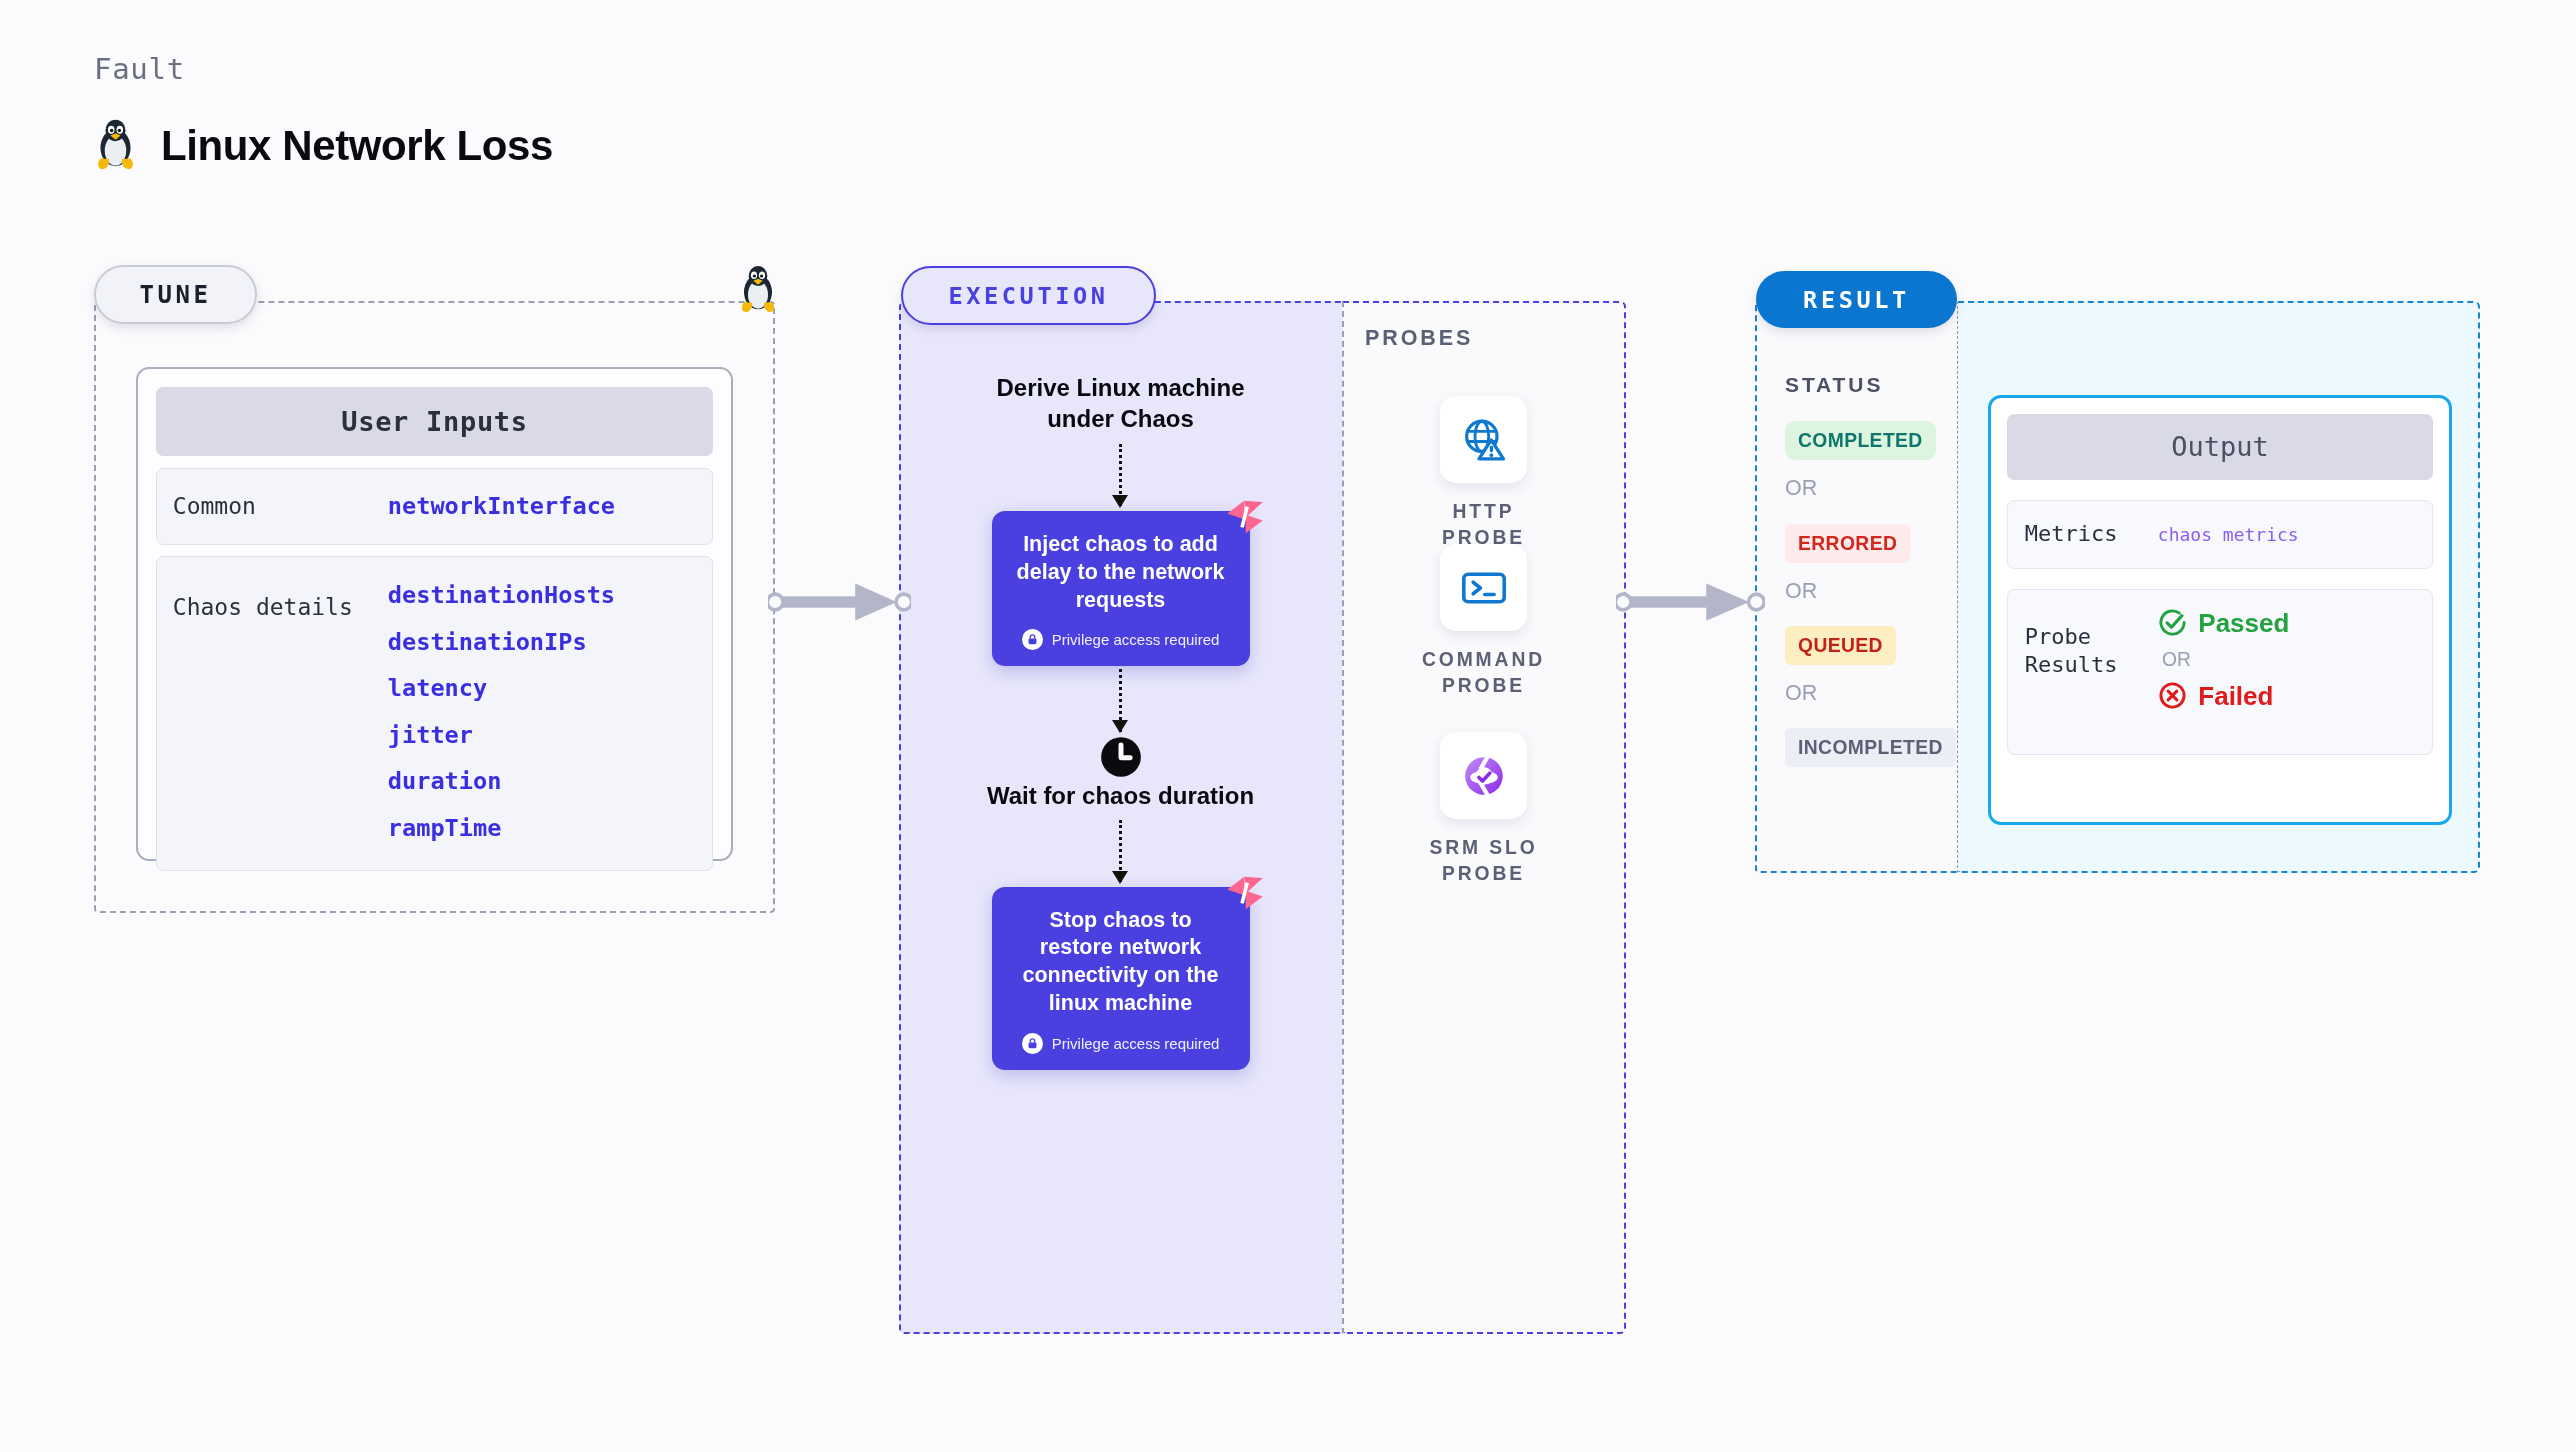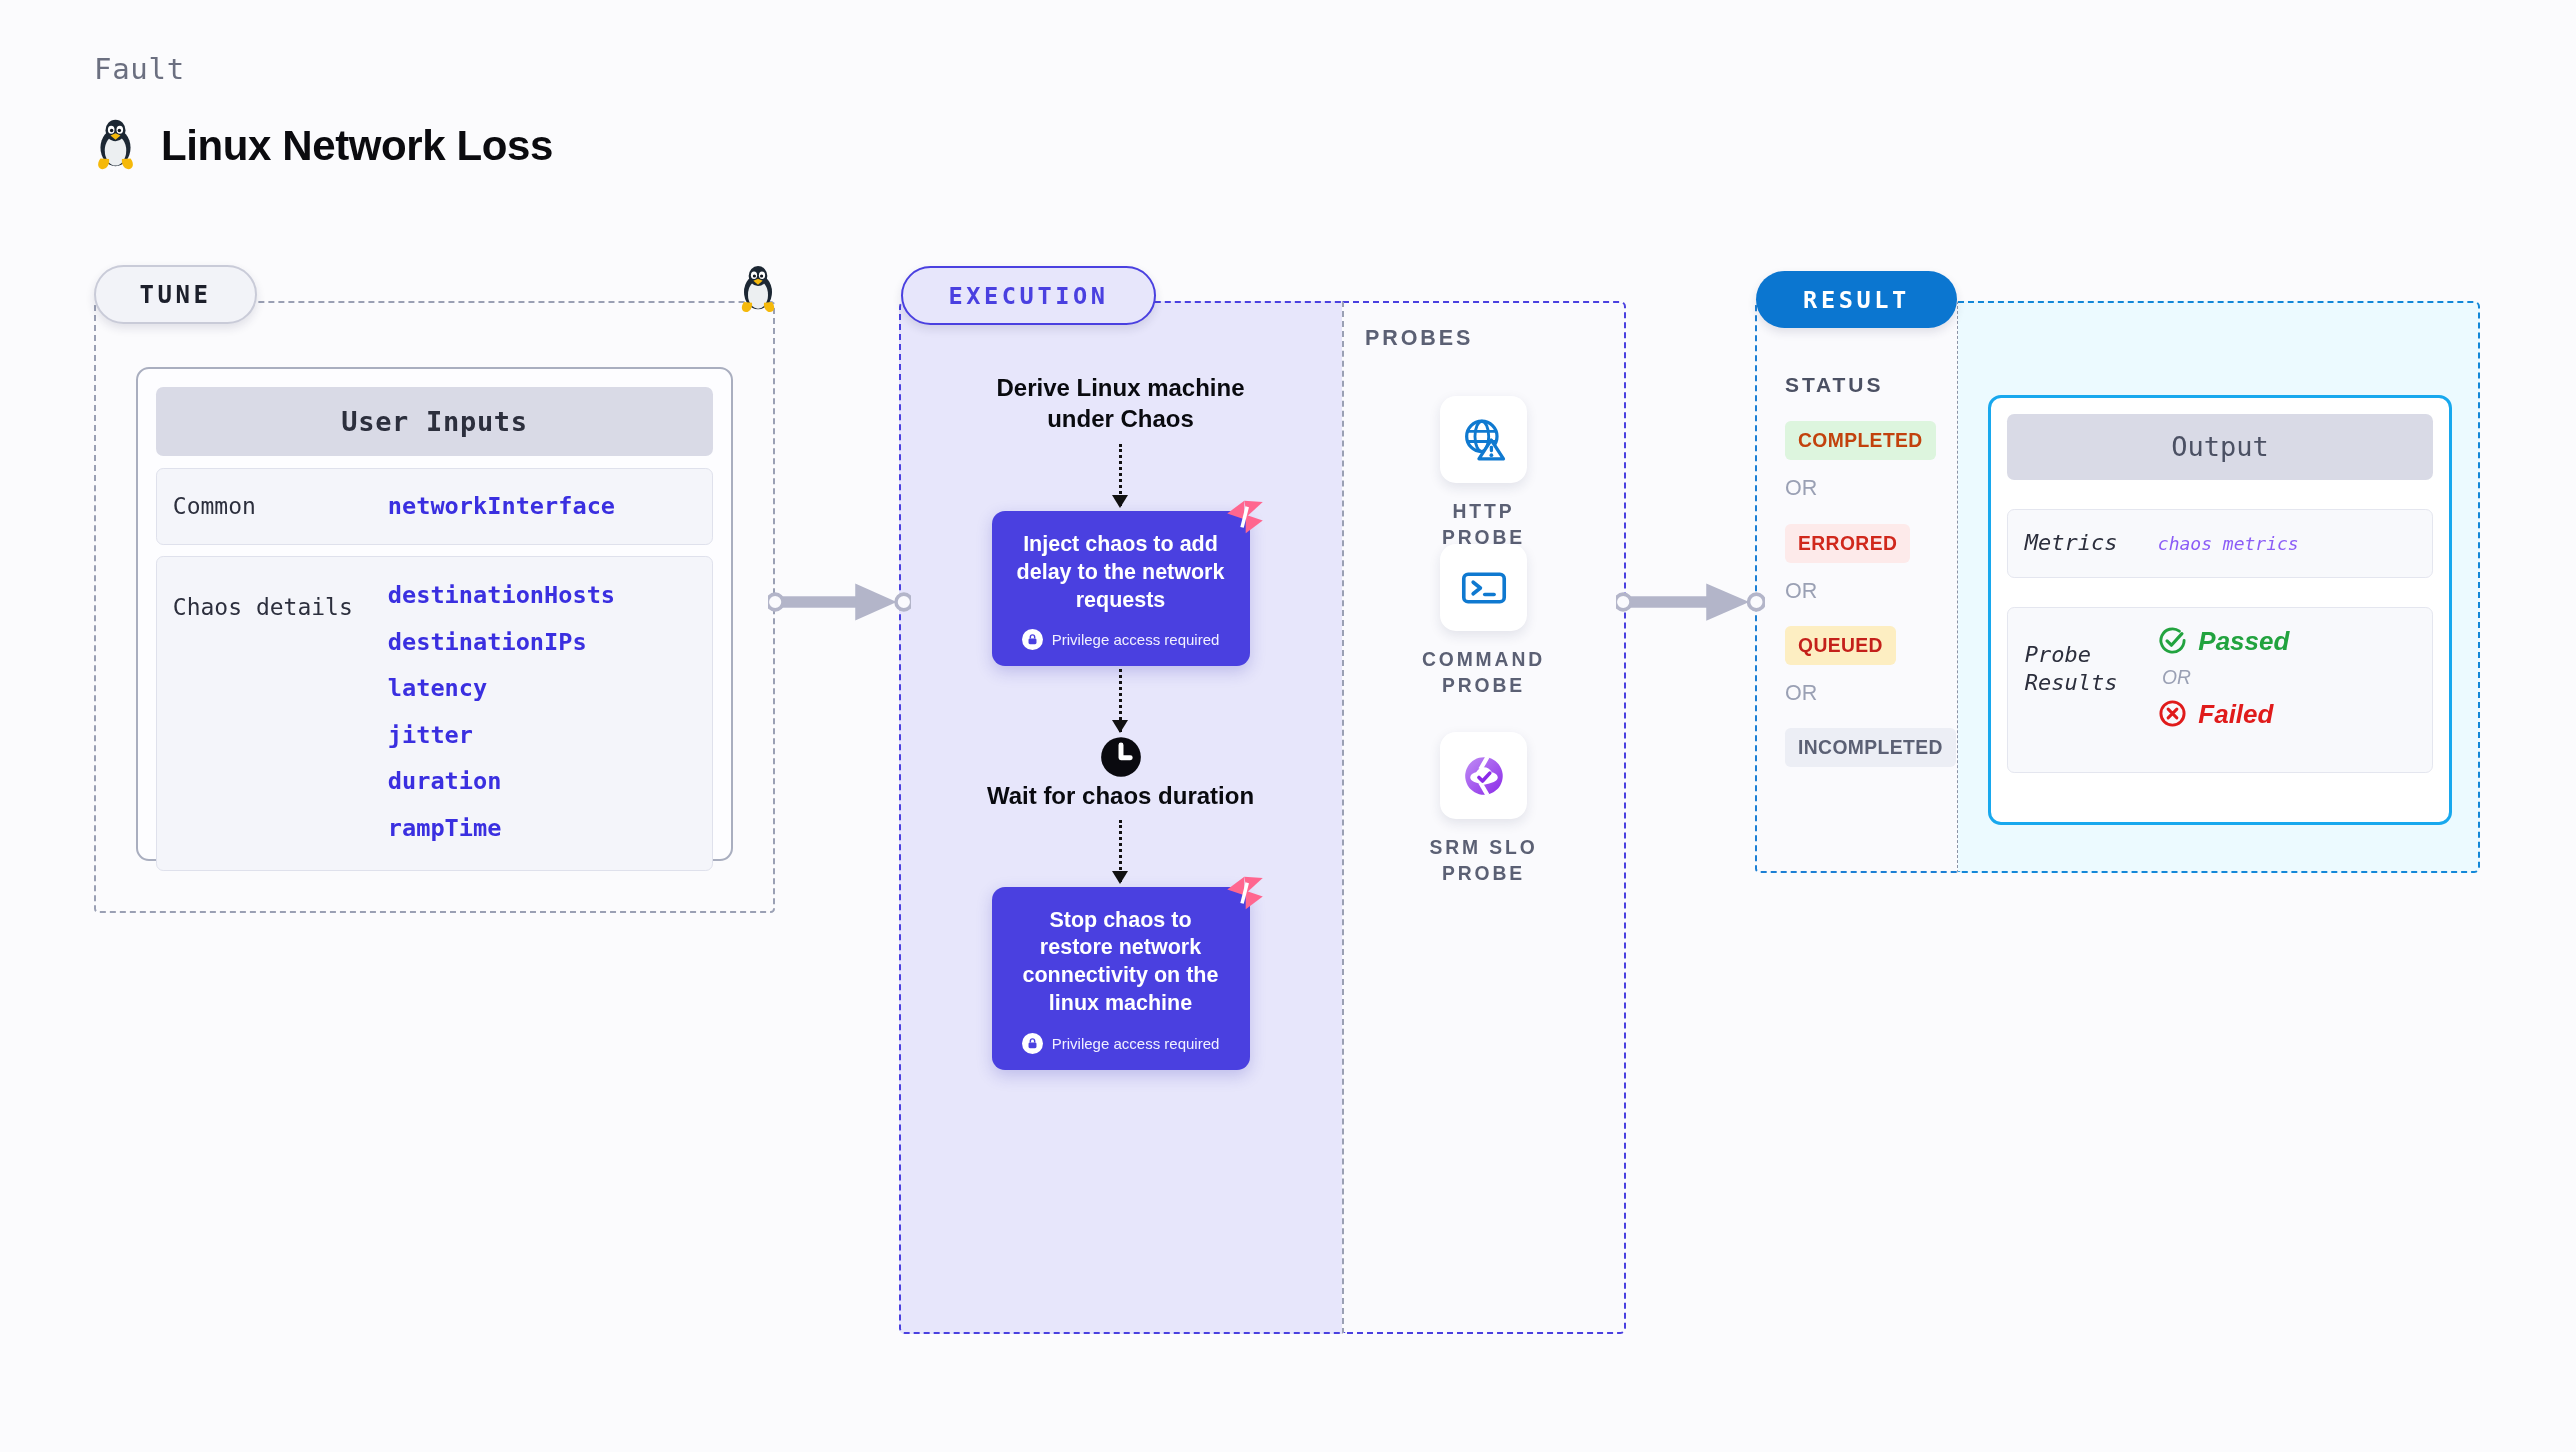--- a/index.html
+++ b/index.html
@@ -215,23 +215,23 @@
     border: 3.6px solid #18a8ee; border-radius: 13px;
     padding: 15.8px;
   }
   .out-head {
     height: 66px; background: #d9dae6; border-radius: 7.2px;
     display: flex; align-items: center; justify-content: center;
     font-family: "DejaVu Sans Mono", monospace;
     font-size: 27px; color: #4b5063;
   }
   .out-row {
-    margin-top: 29px; background: #f8f9fc;
+    margin-top: 20px; background: #f8f9fc;
     border: 1.4px solid #e4e6ef; border-radius: 7.2px;
-    display: flex; padding: 18.6px 17px; align-items: center; font-style: italic;
+    display: flex; padding: 18.6px 17px; align-items: center;
   }
   .out-key {
     font-family: "DejaVu Sans Mono", monospace;
     font-size: 22px; color: #2c2f3d; width: 133px; flex: none; line-height: 1.28;
   }
   .out-val {
     font-family: "DejaVu Sans Mono", monospace;
     font-size: 18px; color: #8b5cf6;
   }
   #out-metrics { height: 69px; }
@@ -443,21 +443,21 @@
     <rect x="14" y="24" width="124" height="16" fill="#b3b5c9"></rect>
     <polygon points="126,6 186,32 126,58" fill="#b3b5c9"></polygon>
     <circle cx="10" cy="32" r="11" fill="#fafafd" stroke="#b3b5c9" stroke-width="5"></circle>
     <circle cx="196" cy="32" r="11" fill="#fafafd" stroke="#b3b5c9" stroke-width="5"></circle>
   </svg>
 
   <div id="result-panel"></div>
   <div class="pill" id="result-pill">RESULT</div>
   <div class="status-label">STATUS</div>
 
-  <div class="badge" style="top:421px; background:#ddf5de; color:#c2410c;">COMPLETED</div>
+  <div class="badge" style="top:421px; background:#ddf5de; color:#0f766e;border-radius:9px;">COMPLETED</div>
   <div class="or-text" style="top:476px;">OR</div>
 
   <div class="badge" style="top:524px; background:#fdeaea; color:#d0281c;">ERRORED</div>
   <div class="or-text" style="top:579px;">OR</div>
 
   <div class="badge" style="top:626px; background:#fdeec2; color:#c4201a;">QUEUED</div>
   <div class="or-text" style="top:681px;">OR</div>
 
   <div class="badge" style="top:728px; background:#eceef5; color:#5b6074;">INCOMPLETED</div>
 

